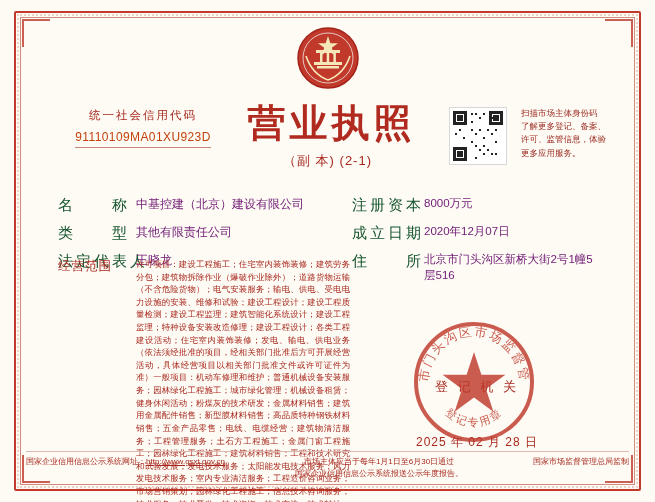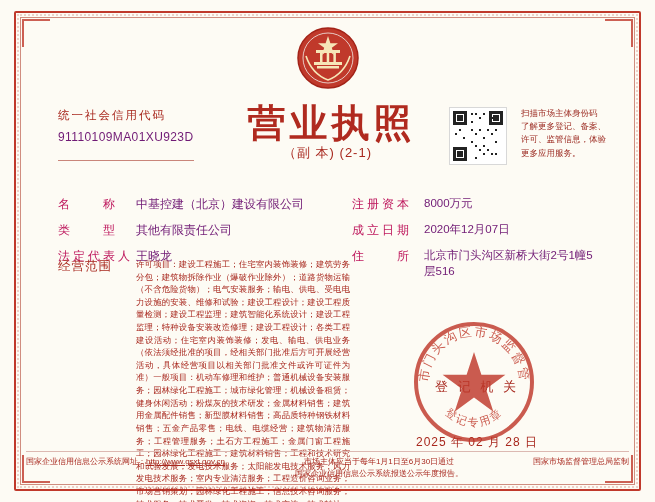--- a/index.html
+++ b/index.html
@@ -76,47 +76,48 @@
   .main-title {
     font-family: "DejaVu Sans", sans-serif;
     font-size: 38px;
     font-weight: bold;
     letter-spacing: 4px;
     color: #b02a1f;
     line-height: 1.05;
     padding-left: 8px;
   }
   .sub-title {
+    margin-top: 8px;
     font-size: 13px;
     color: #a8281e;
     letter-spacing: 1px;
   }
   .sub-title .paren { font-size: 13px; }
 
   
   .code-block {
     position: absolute;
     left: 58px;
     top: 108px;
     width: 170px;
-    text-align: left;
+    text-align: center;
   }
   .code-label {
     font-size: 11.5px;
     letter-spacing: 2px;
     color: #a8281e;
   }
   .code-value {
     margin-top: 7px;
     font-family: "Liberation Sans", sans-serif;
     font-size: 12px;
     letter-spacing: .4px;
-    color: #701a75;
+    color: #c2410c;
     border-bottom: 1px solid #c9857a;
-    padding-bottom: 16px;
+    padding-bottom: 3px;
     display: inline-block;
   }
 
   
   .qr-block {
     position: absolute;
     right: 36px;
     top: 107px;
     width: 170px;
     display: flex;
@@ -145,22 +146,22 @@
     width: 290px;
   }
   .field-row {
     display: flex;
     align-items: flex-start;
     margin-bottom: 9px;
   }
   .f-label {
     width: 78px;
     flex: none;
-    font-size: 12px;
-    color: #be185d;
+    font-size: 15px;
+    color: #14532d;
     letter-spacing: 3px;
     white-space: nowrap;
   }
   .f-value {
     font-size: 12px;
     color: #701a75;
     line-height: 1.35;
   }
 
   .fields-right {

